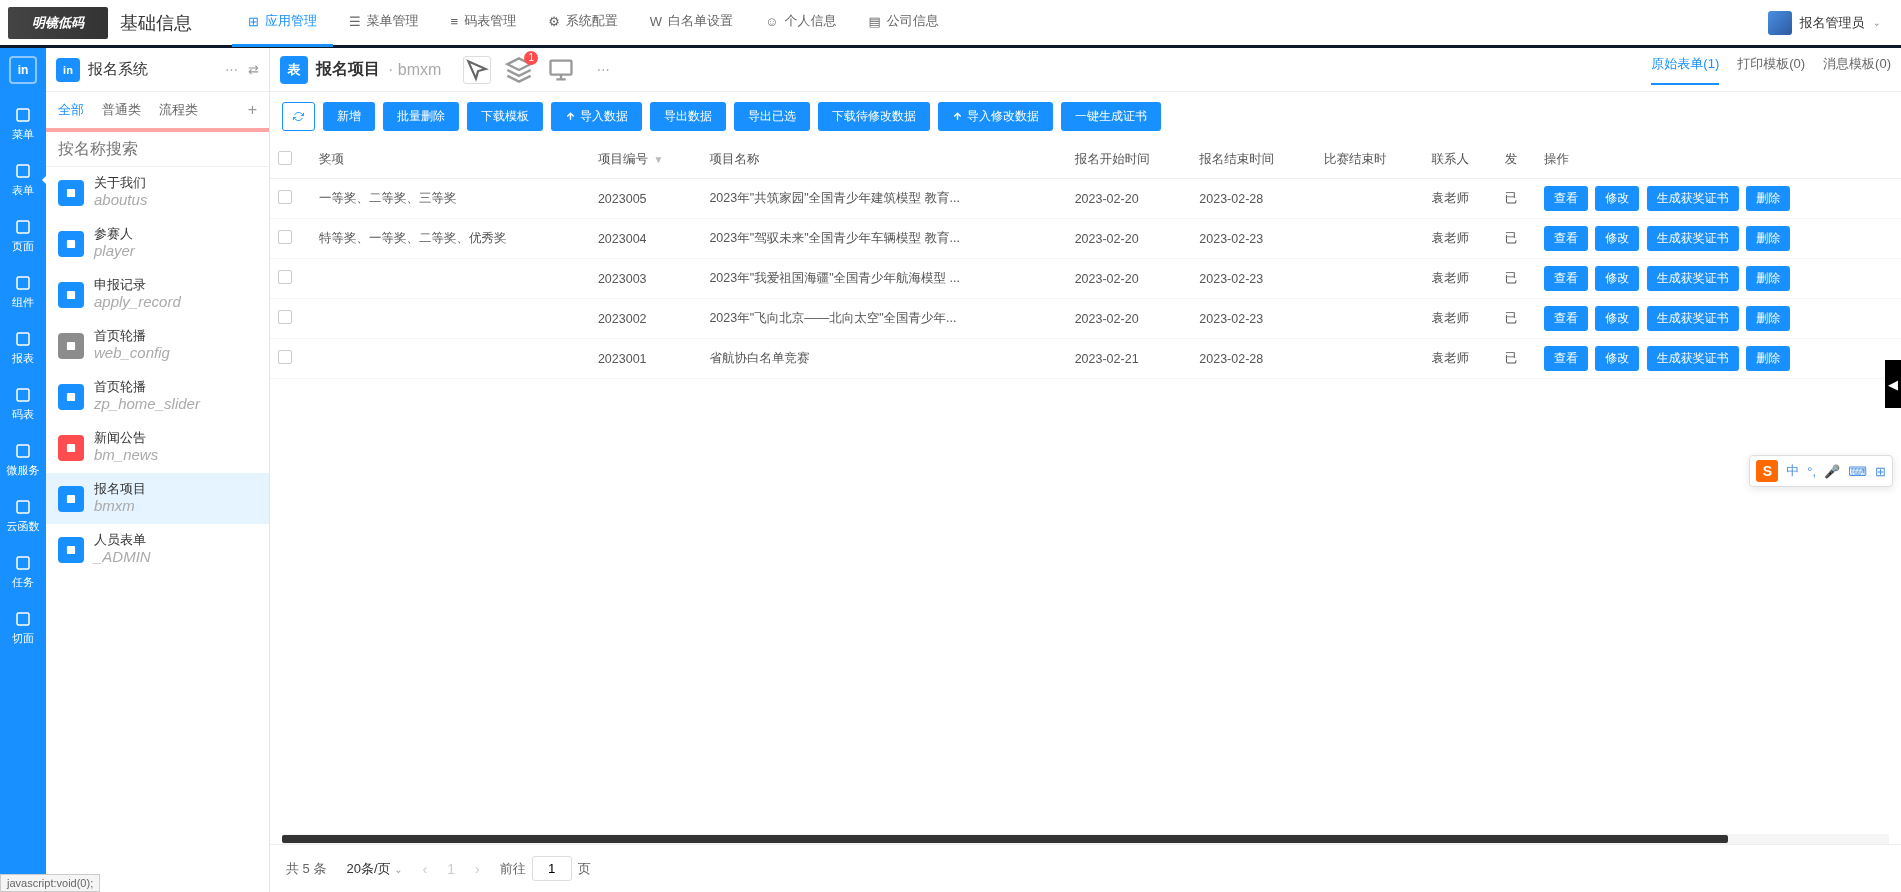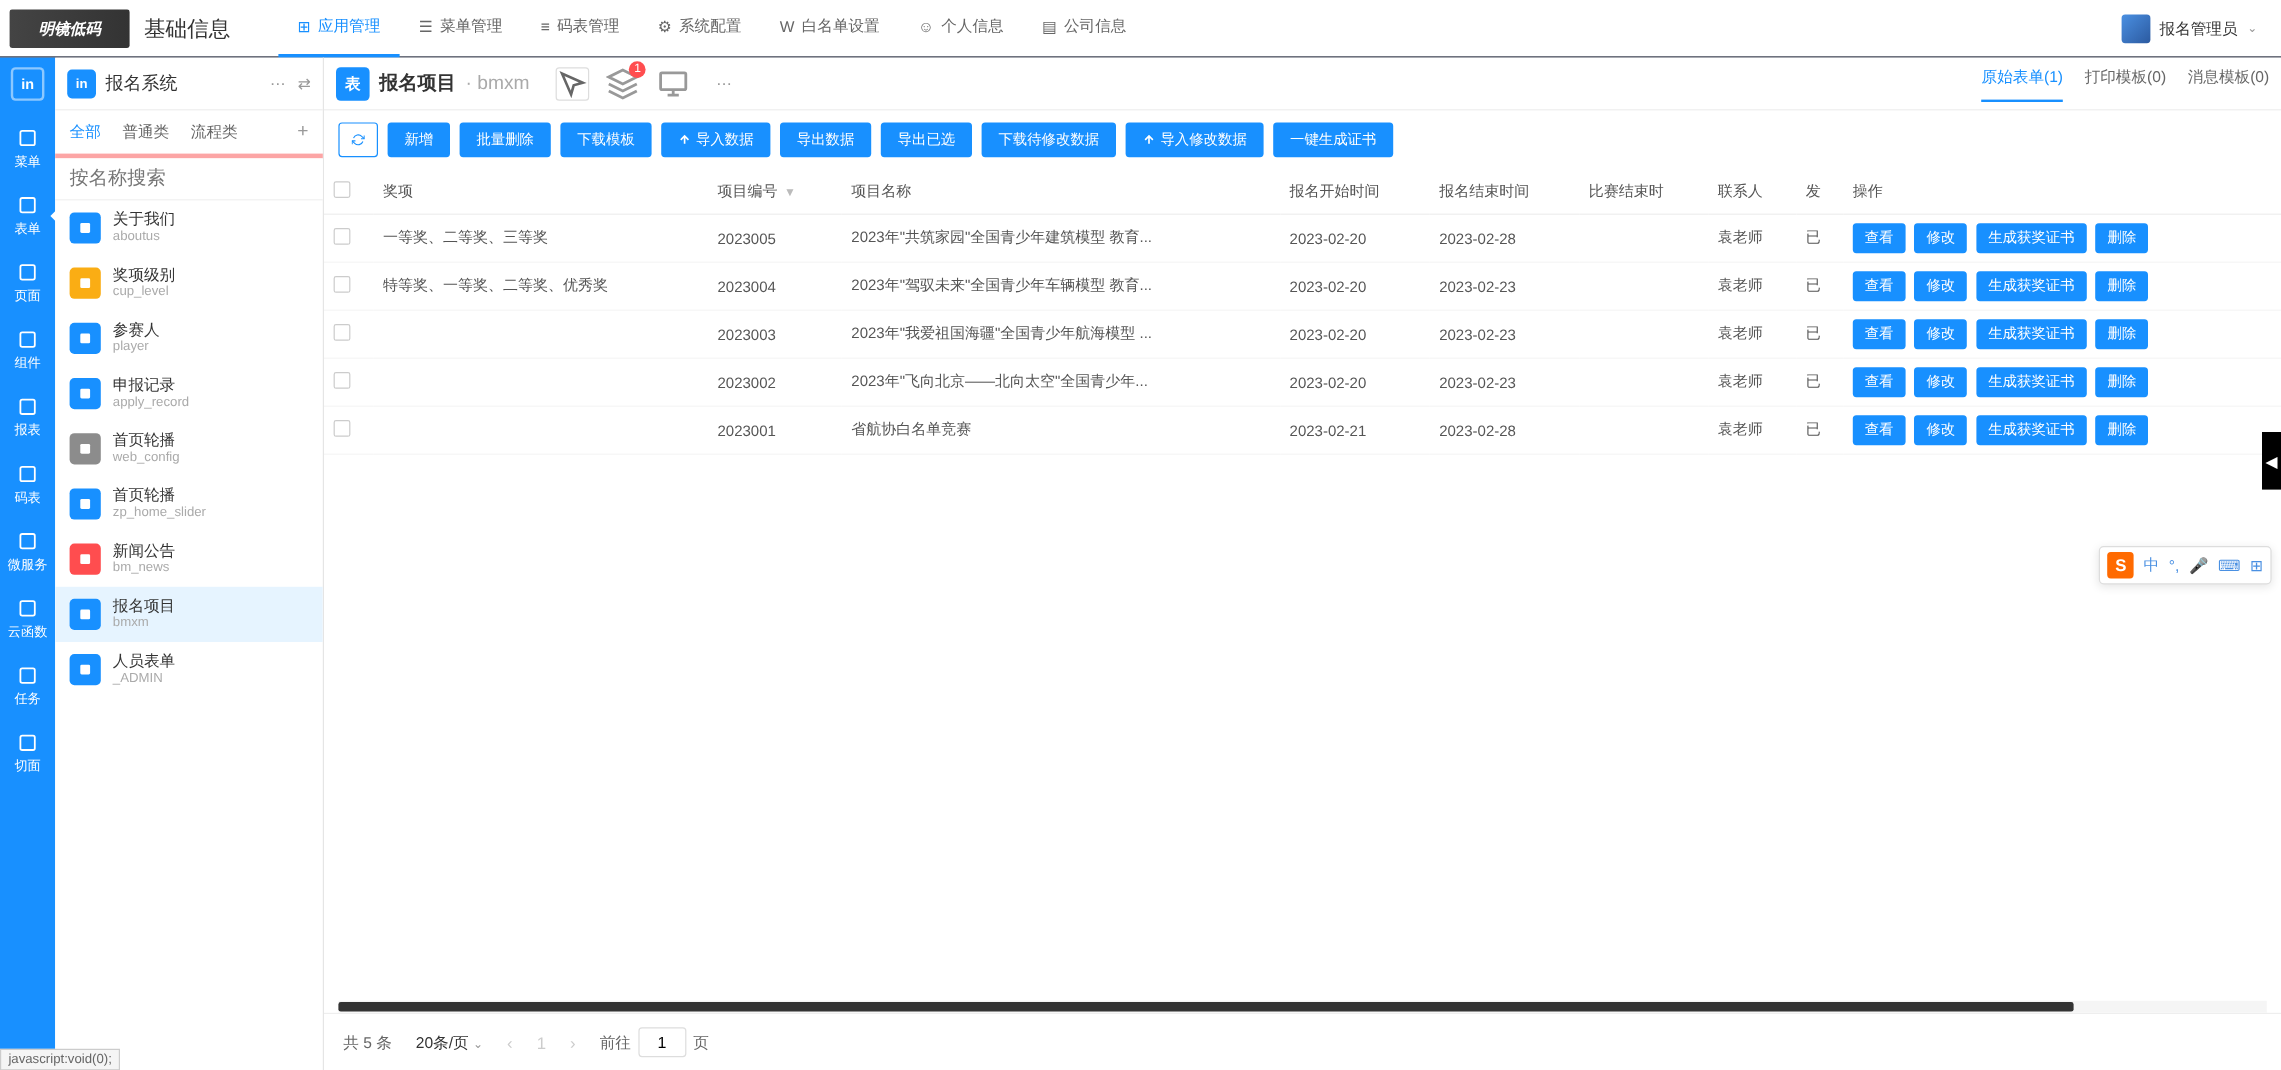--- a/index.html
+++ b/index.html
@@ -1,19 +1,19 @@
 <!DOCTYPE html>
 <html><head>
   <meta charset="utf-8">
   <style>
     * { box-sizing: border-box; margin: 0; padding: 0; }
     body { font-family: "Microsoft YaHei", Arial, sans-serif; font-size: 13px; color: #333; background: #fff; overflow: hidden; }
     
     
-    .top-header { height: 48px; display: flex; align-items: center; border-bottom: 1px solid #0f172a; background: #fff; }
+    .top-header { height: 48px; display: flex; align-items: center; border-bottom: 3px solid #0f172a; background: #fff; }
     .logo { width: 100px; height: 32px; background: linear-gradient(90deg, #444 0%, #333 100%); margin-left: 8px; color: #fff; font-style: italic; font-weight: bold; display: flex; align-items: center; justify-content: center; font-size: 13px; border-radius: 2px; }
     .header-title { font-size: 18px; font-weight: 500; margin-left: 12px; color: #333; }
     .top-nav { display: flex; margin-left: 40px; height: 48px; flex: 1; }
     .top-nav-item { display: flex; align-items: center; padding: 0 16px; gap: 6px; cursor: pointer; color: #666; border-bottom: 3px solid transparent; }
     .top-nav-item.active { color: #1890ff; border-bottom-color: #1890ff; }
     .user-area { display: flex; align-items: center; gap: 8px; padding-right: 20px; cursor: pointer; }
     .user-avatar { width: 24px; height: 24px; background: linear-gradient(135deg, #4a90e2, #2c5aa0); border-radius: 3px; }
     .chevron-down { font-size: 10px; color: #999; }
     
     
@@ -41,21 +41,21 @@
     
     .left-search input { width: 100%; border: none; padding: 8px 12px; font-size: 16px; outline: none; color: #999; border-bottom: 1px solid #f0f0f0; }
     
     .tree { flex: 1; overflow-y: auto; }
     .tree-item { display: flex; align-items: center; padding: 8px 12px; gap: 10px; cursor: pointer; }
     .tree-item.active { background: #e6f4ff; }
     .tree-icon { width: 26px; height: 26px; border-radius: 4px; display: flex; align-items: center; justify-content: center; color: #fff; flex-shrink: 0; }
     .tree-icon svg { width: 14px; height: 14px; }
     .tree-text { display: flex; flex-direction: column; line-height: 1.25; }
     .tree-label { font-size: 13px; color: #333; }
-    .tree-sub { font-size: 11px; color: #aaa; }
+    .tree-sub { font-size: 15px; color: #aaa; font-style: italic; }
     
     
     .content { flex: 1; display: flex; flex-direction: column; background: #fff; min-width: 0; }
     .content-header { height: 44px; display: flex; align-items: center; padding: 0 10px; border-bottom: 1px solid #eee; gap: 8px; }
     .table-badge { width: 28px; height: 28px; background: #1890ff; color: #fff; border-radius: 4px; display: flex; align-items: center; justify-content: center; font-size: 13px; font-weight: bold; }
     .content-title { font-size: 16px; font-weight: bold; }
     .content-code { color: #aaa; font-size: 16px; }
     .icon-btn { width: 28px; height: 28px; border: 1px solid #ddd; border-radius: 3px; display: flex; align-items: center; justify-content: center; cursor: pointer; color: #666; position: relative; margin-left: 6px; }
     .icon-btn.plain { border: none; }
     .badge-count { position: absolute; top: -5px; right: -5px; background: #ff4d4f; color: #fff; border-radius: 8px; min-width: 14px; height: 14px; font-size: 10px; display: flex; align-items: center; justify-content: center; padding: 0 2px; }
@@ -231,31 +231,20 @@
     <div class="tree" id="tree">
         <div class="tree-item">
           <div class="tree-icon" style="background:#1890ff">
             <svg viewBox="0 0 24 24" fill="white">
               <rect x="5" y="5" width="14" height="14" rx="2"></rect>
             </svg>
           </div>
           <div class="tree-text">
             <span class="tree-label">关于我们</span>
             <span class="tree-sub">aboutus</span>
-          </div>
-        </div>
-        <div class="tree-item">
-          <div class="tree-icon" style="background:#faad14">
-            <svg viewBox="0 0 24 24" fill="white">
-              <rect x="5" y="5" width="14" height="14" rx="2"></rect>
-            </svg>
-          </div>
-          <div class="tree-text">
-            <span class="tree-label">奖项级别</span>
-            <span class="tree-sub">cup_level</span>
           </div>
         </div>
         <div class="tree-item">
           <div class="tree-icon" style="background:#1890ff">
             <svg viewBox="0 0 24 24" fill="white">
               <rect x="5" y="5" width="14" height="14" rx="2"></rect>
             </svg>
           </div>
           <div class="tree-text">
             <span class="tree-label">参赛人</span>

